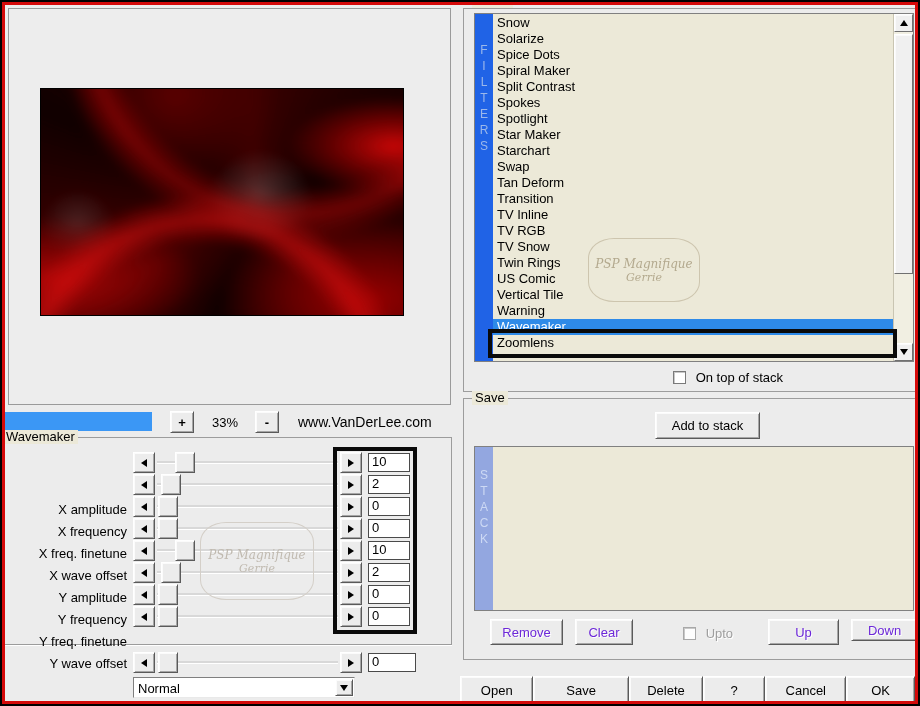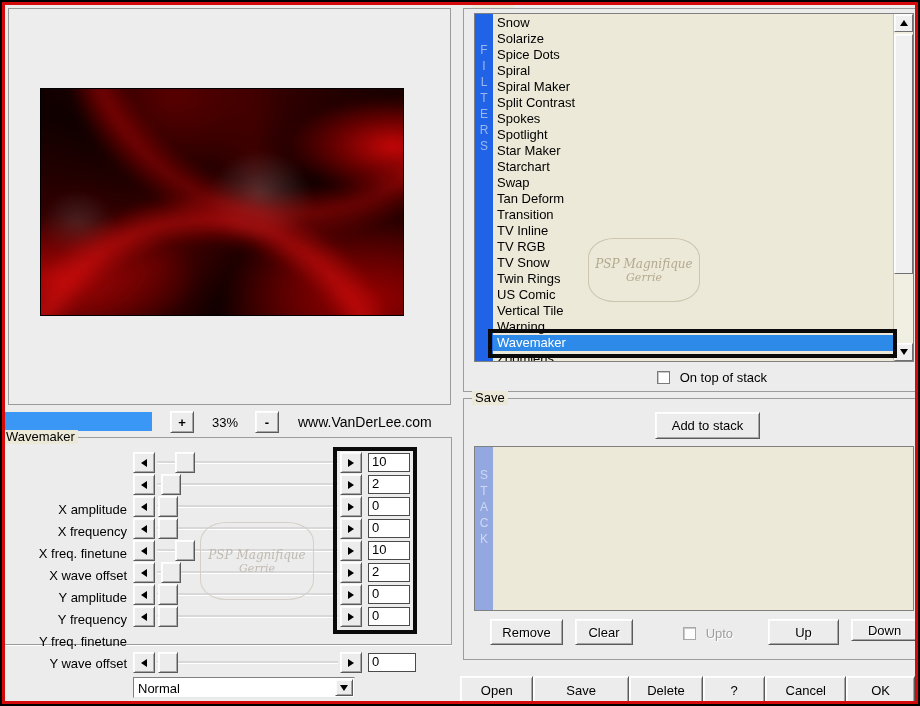--- a/index.html
+++ b/index.html
@@ -9,21 +9,21 @@
   .frame-black{position:absolute;inset:0;border:2px solid #000;z-index:60;pointer-events:none;}
   .frame-red{position:absolute;inset:2px;border:3px solid #d40909;z-index:60;pointer-events:none;}
 
   .abs{position:absolute;}
 
   
   .btn{background:#ececec;border:1px solid;border-color:#ffffff #5a5a5a #5a5a5a #ffffff;
        box-shadow:inset 1px 1px 0 #fbfbfb, inset -1px -1px 0 #a6a6a6;
        display:flex;align-items:center;justify-content:center;box-sizing:border-box;
        font-size:13px;cursor:pointer;user-select:none;}
-  .btn.disabled{color:#000000;text-shadow:1px 1px 0 #fff;cursor:default;}
+  .btn.disabled{color:#6d28d9;text-shadow:1px 1px 0 #fff;cursor:default;}
 
   .sunken{background:#fff;border:1px solid;border-color:#7f7f7f #e9e9e9 #e9e9e9 #7f7f7f;box-sizing:border-box;}
   .valbox{background:#fff;border:1px solid #4a4a4a;box-sizing:border-box;padding:1px 3px;font-size:13px;line-height:13px;}
   .gb-label{background:#ece9d8;padding:0 3px;font-size:13px;line-height:14px;z-index:5;}
 
   
   .tri-left{width:0;height:0;border:4px solid transparent;border-right:6px solid #000;border-left:none;}
   .tri-right{width:0;height:0;border:4px solid transparent;border-left:6px solid #000;border-right:none;}
   .tri-up{width:0;height:0;border:4px solid transparent;border-bottom:6px solid #000;border-top:none;}
   .tri-down{width:0;height:0;border:4px solid transparent;border-top:6px solid #000;border-bottom:none;}
@@ -261,21 +261,20 @@
 R
 S</div>
     <div class="list-body" id="filter-list">
       <div class="watermark" style="left:95px;top:224px;width:110px;height:62px;">
         <div class="l1">PSP Magnifique</div>
         <div class="l2">Gerrie</div>
       </div>
     <div class="list-item">Snow</div>
         <div class="list-item">Solarize</div>
         <div class="list-item">Spice Dots</div>
-        <div class="list-item">Spiral</div>
         <div class="list-item">Spiral Maker</div>
         <div class="list-item">Split Contrast</div>
         <div class="list-item">Spokes</div>
         <div class="list-item">Spotlight</div>
         <div class="list-item">Star Maker</div>
         <div class="list-item">Starchart</div>
         <div class="list-item">Swap</div>
         <div class="list-item">Tan Deform</div>
         <div class="list-item">Transition</div>
         <div class="list-item">TV Inline</div>
@@ -296,21 +295,21 @@
       <div class="scroll-thumb" style="height:240px;"></div>
       <div style="flex:1;"></div>
       <div class="scroll-btn">
           <span class="tri-down"></span>
         </div>
     </div>
   </div>
 
   <div class="annotation" style="left:488px;top:329px;width:409px;height:29px;"></div>
 
-  <div class="abs" style="left:657px;top:369px;">
+  <div class="abs" style="left:673px;top:369px;">
     <span class="checkbox" style="display:inline-block;vertical-align:middle;"></span>
     <span style="vertical-align:middle;margin-left:6px;">On top of stack</span>
   </div>
 
   <div class="abs" style="left:463px;top:398px;width:452px;height:260px;border:1px solid #9c9c9c;"></div>
   <div class="gb-label abs" style="left:472px;top:391px;">Save</div>
 
   <div class="btn abs" style="left:655px;top:412px;width:105px;height:27px;">
     <span>Add to stack</span>
   </div>

